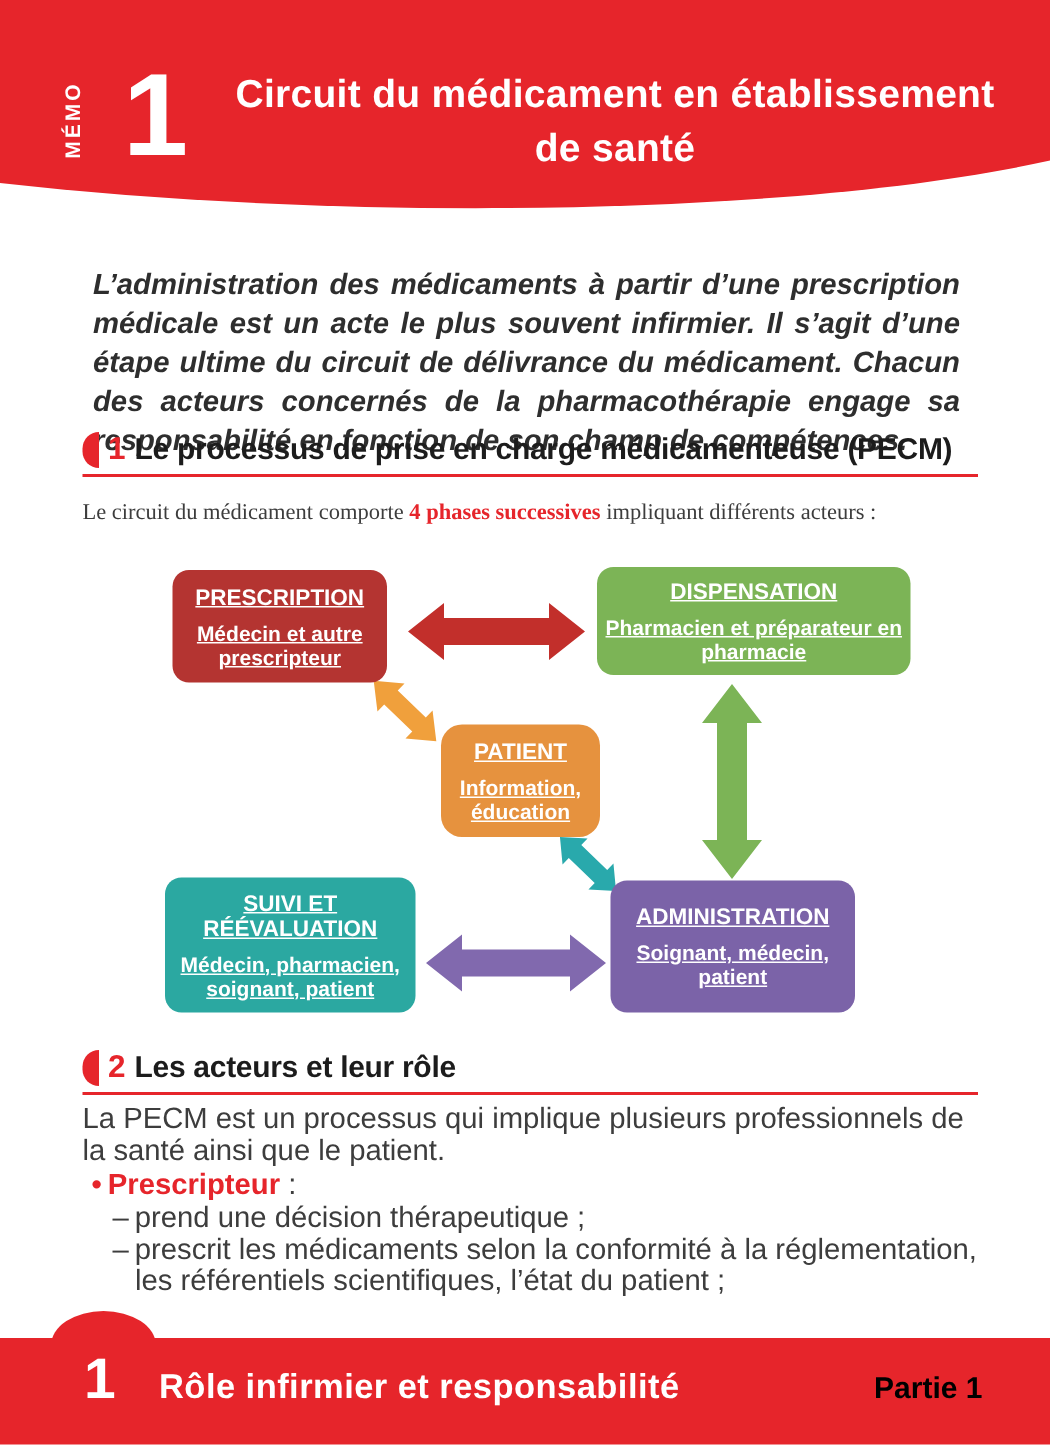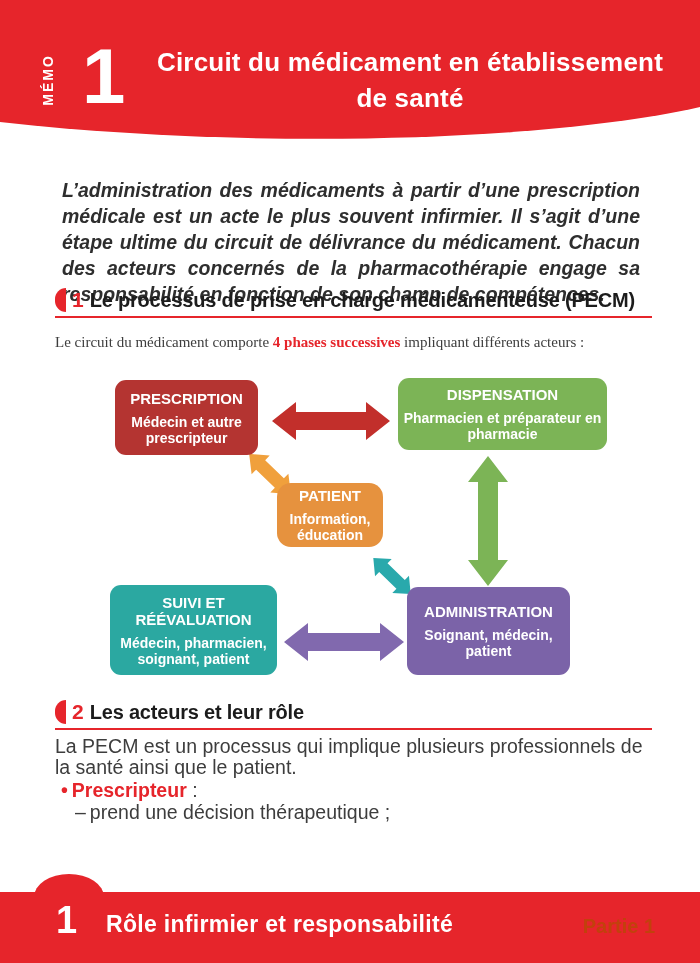--- a/index.html
+++ b/index.html
@@ -52,35 +52,35 @@
   .bullet-dot{color:#e6252b;font-weight:700;margin-right:4px}
   .dash-list{margin:1px 0 0 0;padding:0;list-style:none}
   .dash-list li{padding-left:35px;text-indent:-15px}
   .dash{margin-right:4px}
   
   .diagram{position:absolute;left:0;top:372px;width:700px;height:318px}
   .diagram svg{position:absolute;top:0;left:0}
   .dbox{
     position:absolute;border-radius:11px;color:#fff;text-align:center;
     display:flex;flex-direction:column;justify-content:center;gap:7px;
-    padding:6px 0;box-sizing:border-box;
+    padding:6px 0;box-sizing:border-box;text-decoration:underline;
   }
   .dbox-title{font-size:15px;font-weight:700;line-height:17px}
   .dbox-sub{font-size:14px;font-weight:700;line-height:16px}
   .b-prescription{left:115px;top:8px;width:143px;height:75px}
   .b-dispensation{left:398px;top:6px;width:209px;height:72px}
-  .b-patient{left:277px;top:111px;width:106px;height:64px;border-radius:14px}
+  .b-patient{left:294px;top:111px;width:106px;height:75px;border-radius:14px}
   .b-suivi{left:110px;top:213px;width:167px;height:90px}
   .b-administration{left:407px;top:215px;width:163px;height:88px}
   
   .footer-bump{position:absolute;left:34px;top:874px;width:70px;height:46px;border-radius:50%}
   .footer-band{position:absolute;left:0;top:892px;width:700px;height:71px}
   .footer-number{position:absolute;left:56px;top:899px;color:#fff;font-size:38px;font-weight:700}
   .footer-title{position:absolute;left:106px;top:911px;color:#fff;font-size:23px;font-weight:700;letter-spacing:.3px}
-  .footer-part{position:absolute;right:45px;top:915px;color:#c2410c;font-size:20px;font-weight:700}
+  .footer-part{position:absolute;right:45px;top:915px;color:#000000;font-size:20px;font-weight:700}
 </style>
 </head>
 <body>
 
 <div class="header">
   <svg width="700" height="152" viewBox="0 0 700 152">
     <path d="M0,0 H700 V107 C540,143 240,149 0,122 Z" fill="#e6252b"></path>
   </svg>
   <div class="memo-label">MÉMO</div>
   <div class="memo-number">1</div>
@@ -141,20 +141,21 @@
     <span class="sec-title">Les acteurs et leur rôle</span>
   </div>
   <div class="sec-rule" style="background-color: rgb(230, 37, 43);"></div>
 </div>
 
 <div class="body2">
   <div>La PECM est un processus qui implique plusieurs professionnels de la santé ainsi que le patient.</div>
   <div class="bullet-line"><span class="bullet-dot">•</span><span class="red-bold">Prescripteur</span><span> :</span></div>
   <ul class="dash-list">
     <li><span class="dash">–</span><span>prend une décision thérapeutique ;</span></li>
+    <li><span class="dash">–</span><span>prescrit les médicaments selon la conformité à la réglementation, les référentiels scientifiques, l’état du patient ;</span></li>
   </ul>
 </div>
 
 <div class="footer-bump" style="background-color: rgb(230, 37, 43);"></div>
 <div class="footer-band" style="background-color: rgb(230, 37, 43);"></div>
 <div class="footer-number">1</div>
 <div class="footer-title">Rôle infirmier et responsabilité</div>
 <div class="footer-part">Partie 1</div>
 
 </body></html>

